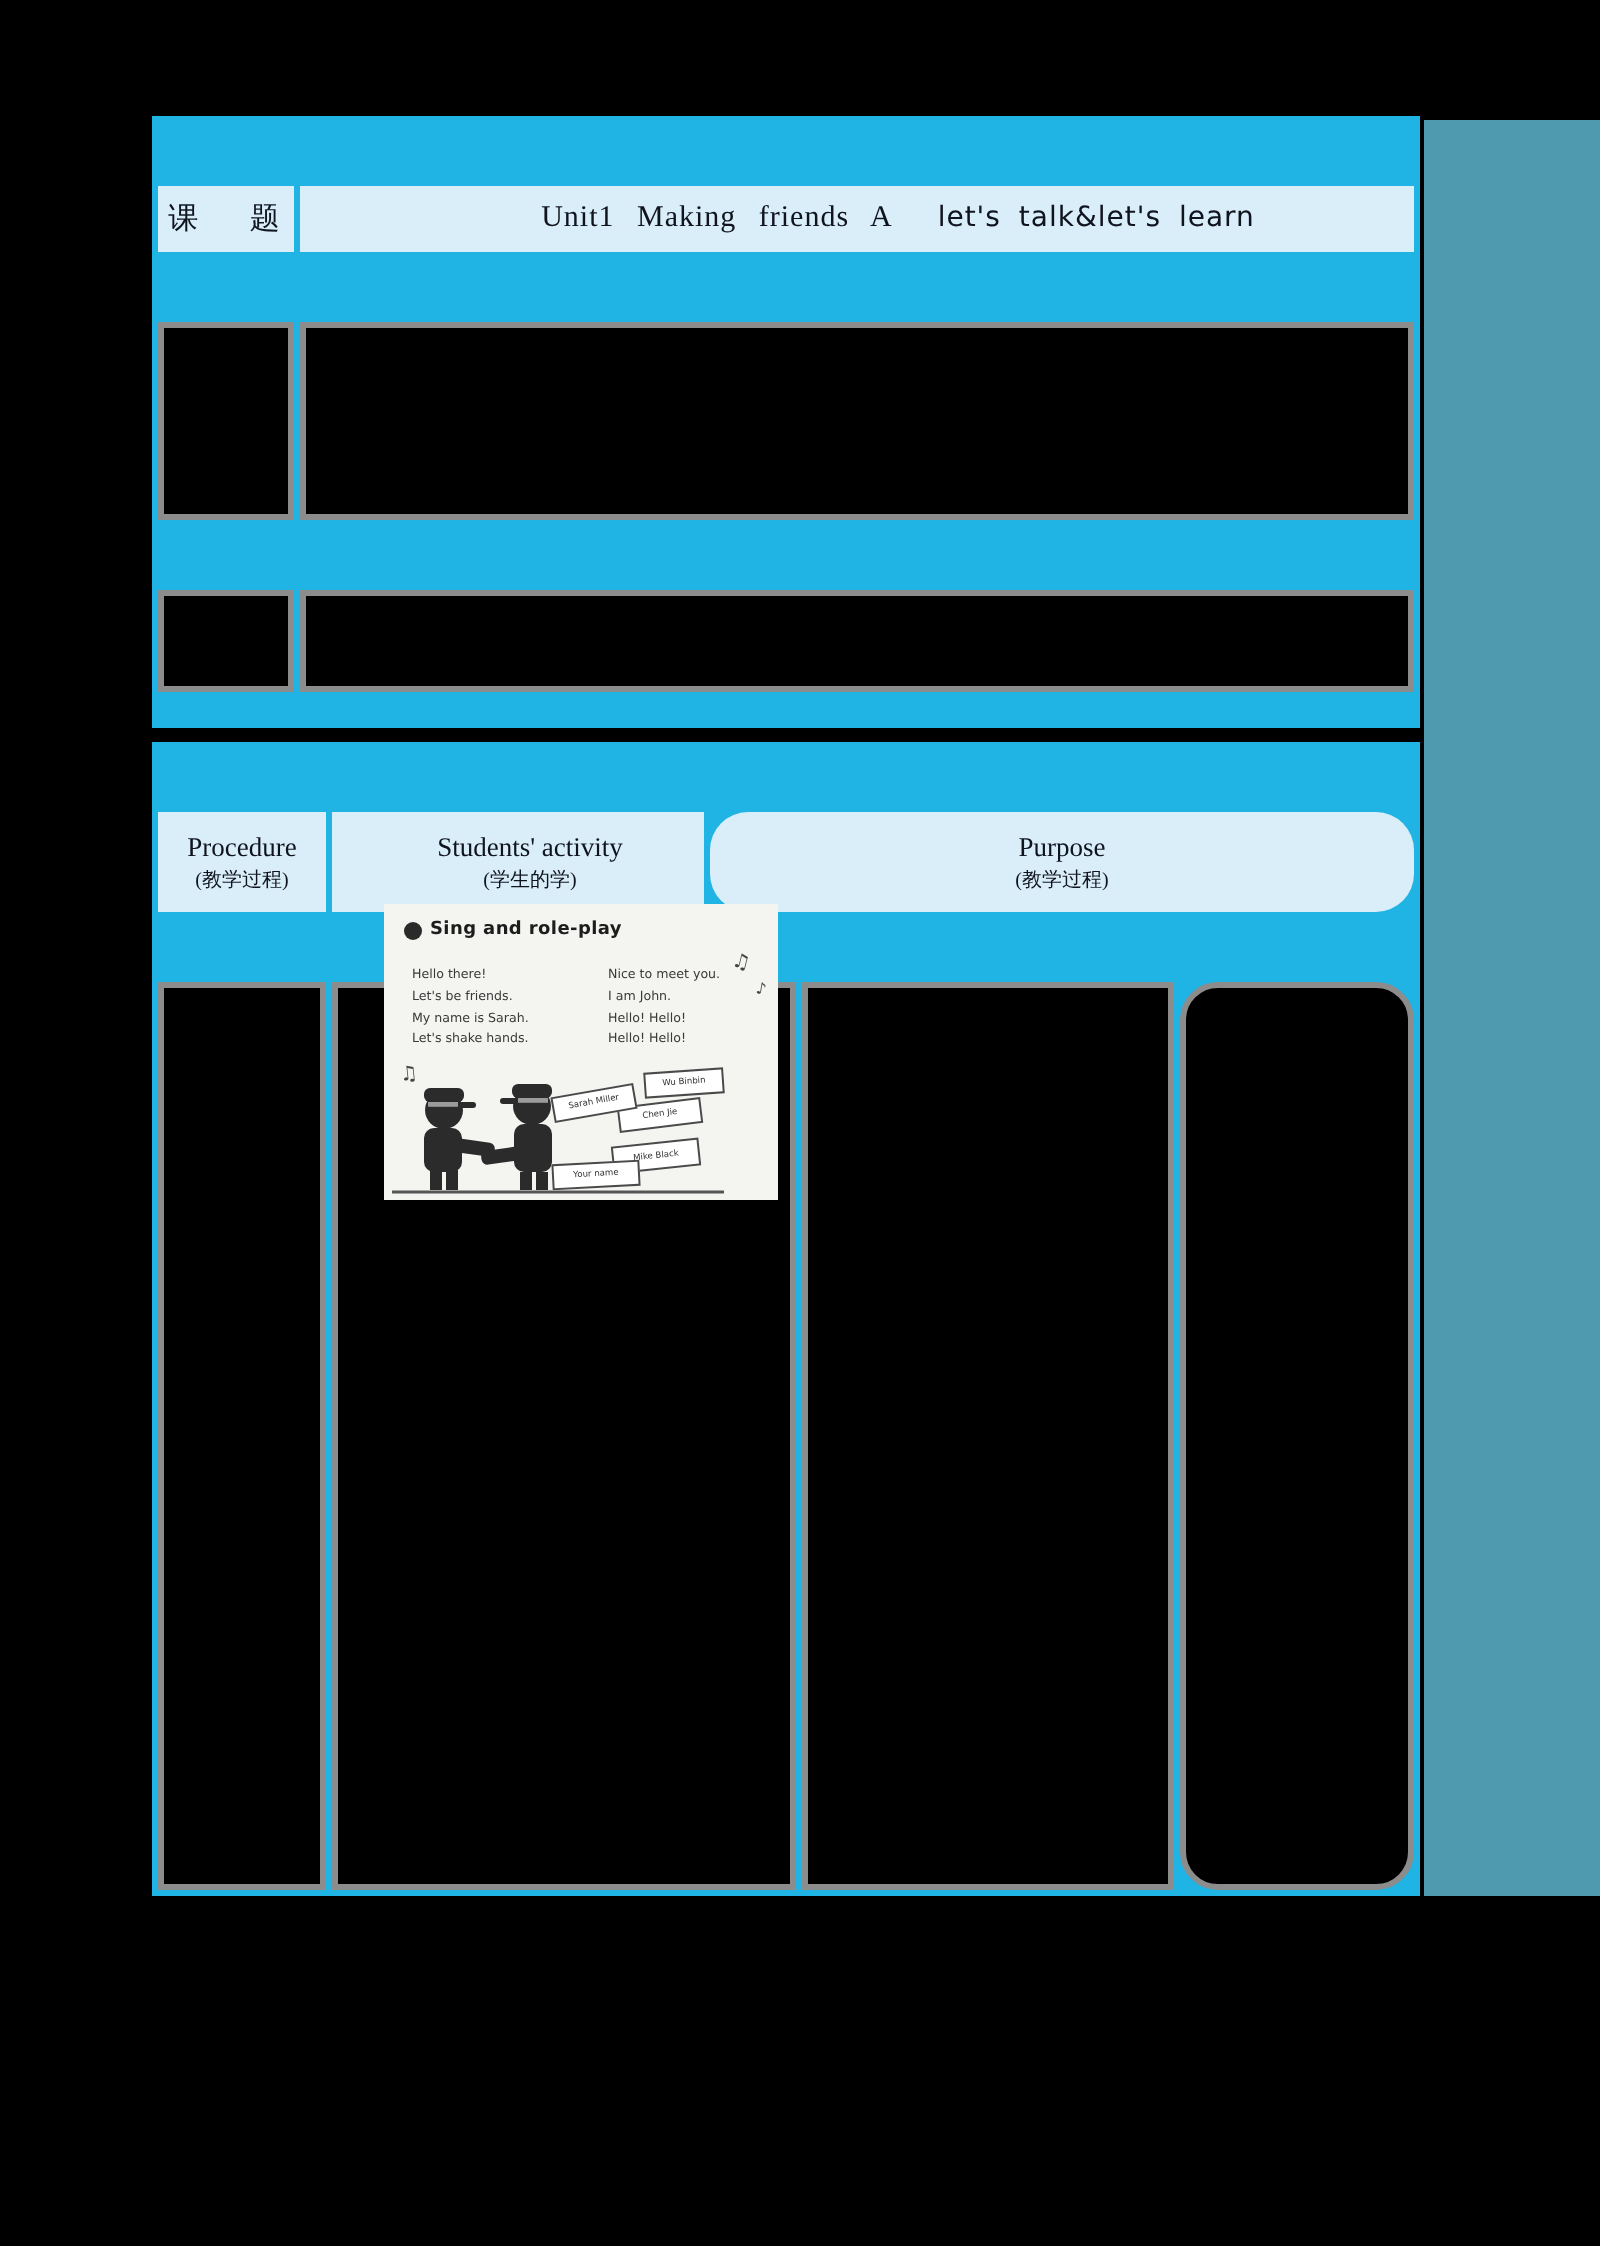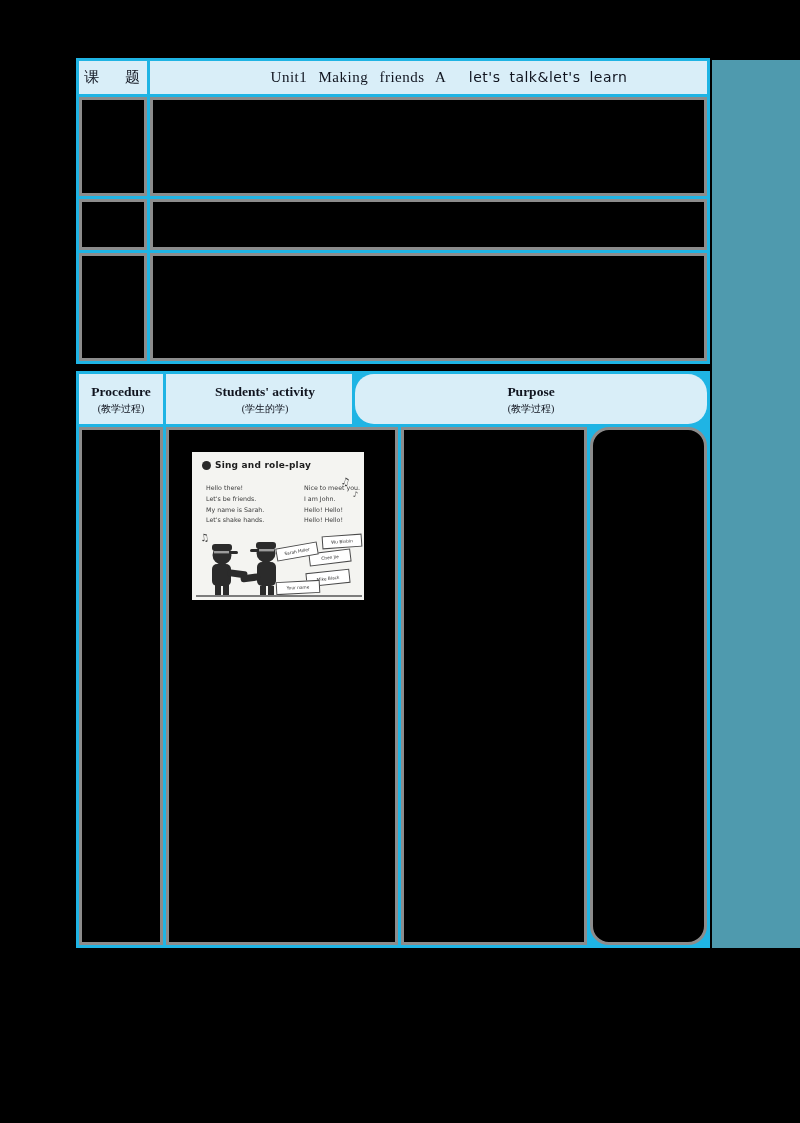--- a/index.html
+++ b/index.html
@@ -4,21 +4,21 @@
 <style>
   html,body{margin:0;padding:0;background:#000;}
   .canvas{position:relative;width:800px;height:1123px;background:#000;overflow:hidden;
           font-family:"Liberation Serif", serif;}
 
   .teal-panel{position:absolute;left:712px;top:60px;width:88px;height:888px;background:#4f9aae;}
 
   
   .tbl{position:absolute;background:#1fb4e4;border:3px solid #1fb4e4;box-sizing:border-box;
        display:flex;flex-direction:column;gap:3px;}
-  .trow{display:flex;gap:3px;min-height:0;}
+  .trow{display:flex;gap:3px;min-height:0;margin-top:32px;}
   .hcell{background:#d9eef8;display:flex;align-items:center;justify-content:center;
          box-sizing:border-box;color:#10141f;}
   .bcell{background:#000;border:3px solid #8c8c8c;box-sizing:border-box;position:relative;}
 
   
   .t1{left:76px;top:58px;width:634px;height:306px;}
   .t1 .r-head{height:33px;flex:0 0 33px;}
   .t1 .r2{height:99px;flex:0 0 99px;}
   .t1 .r3{height:51px;flex:0 0 51px;}
   .t1 .r4{height:108px;flex:0 0 108px;}
@@ -30,25 +30,25 @@
 
   
   .t2{left:76px;top:371px;width:634px;height:577px;}
   .t2 .r-head{height:50px;flex:0 0 50px;}
   .t2 .r-body{flex:1;}
   .t2 .c1{width:84px;flex:0 0 84px;}
   .t2 .c2{width:232px;flex:0 0 232px;}
   .t2 .c3{width:186px;flex:0 0 186px;padding-left:12px;}
   .t2 .c4{flex:1;border-radius:19px;}
   .h2cell{flex-direction:column;line-height:1.45;}
-  .h2-en{font-weight:bold;font-size:13.5px;}
+  .h2-en{font-weight:normal;font-size:13.5px;}
   .h2-zh{font-size:10px;}
 
   
-  .tb-img{position:absolute;left:192px;top:452px;width:172px;height:148px;background:#f4f4f1;
+  .tb-img{position:absolute;left:192px;top:452px;width:197px;height:148px;background:#f4f4f1;
           font-family:"DejaVu Sans", sans-serif;color:#2e2e2e;overflow:hidden;}
   .tb-title{position:absolute;left:10px;top:8px;display:flex;align-items:center;gap:4px;}
   .tb-dot{width:9px;height:9px;border-radius:50%;background:#2a2a2a;}
   .tb-title-text{font-size:9px;font-weight:bold;color:#1d1d1d;letter-spacing:.2px;}
   .lyrics{position:absolute;top:31px;font-size:6.3px;line-height:10.8px;color:#3a3a3a;}
   .lyr-left{left:14px;}
   .lyr-right{left:112px;}
   .note{position:absolute;color:#444;}
   .note-a{right:14px;top:24px;font-size:10px;transform:rotate(14deg);}
   .note-b{right:6px;top:38px;font-size:8px;transform:rotate(10deg);}

